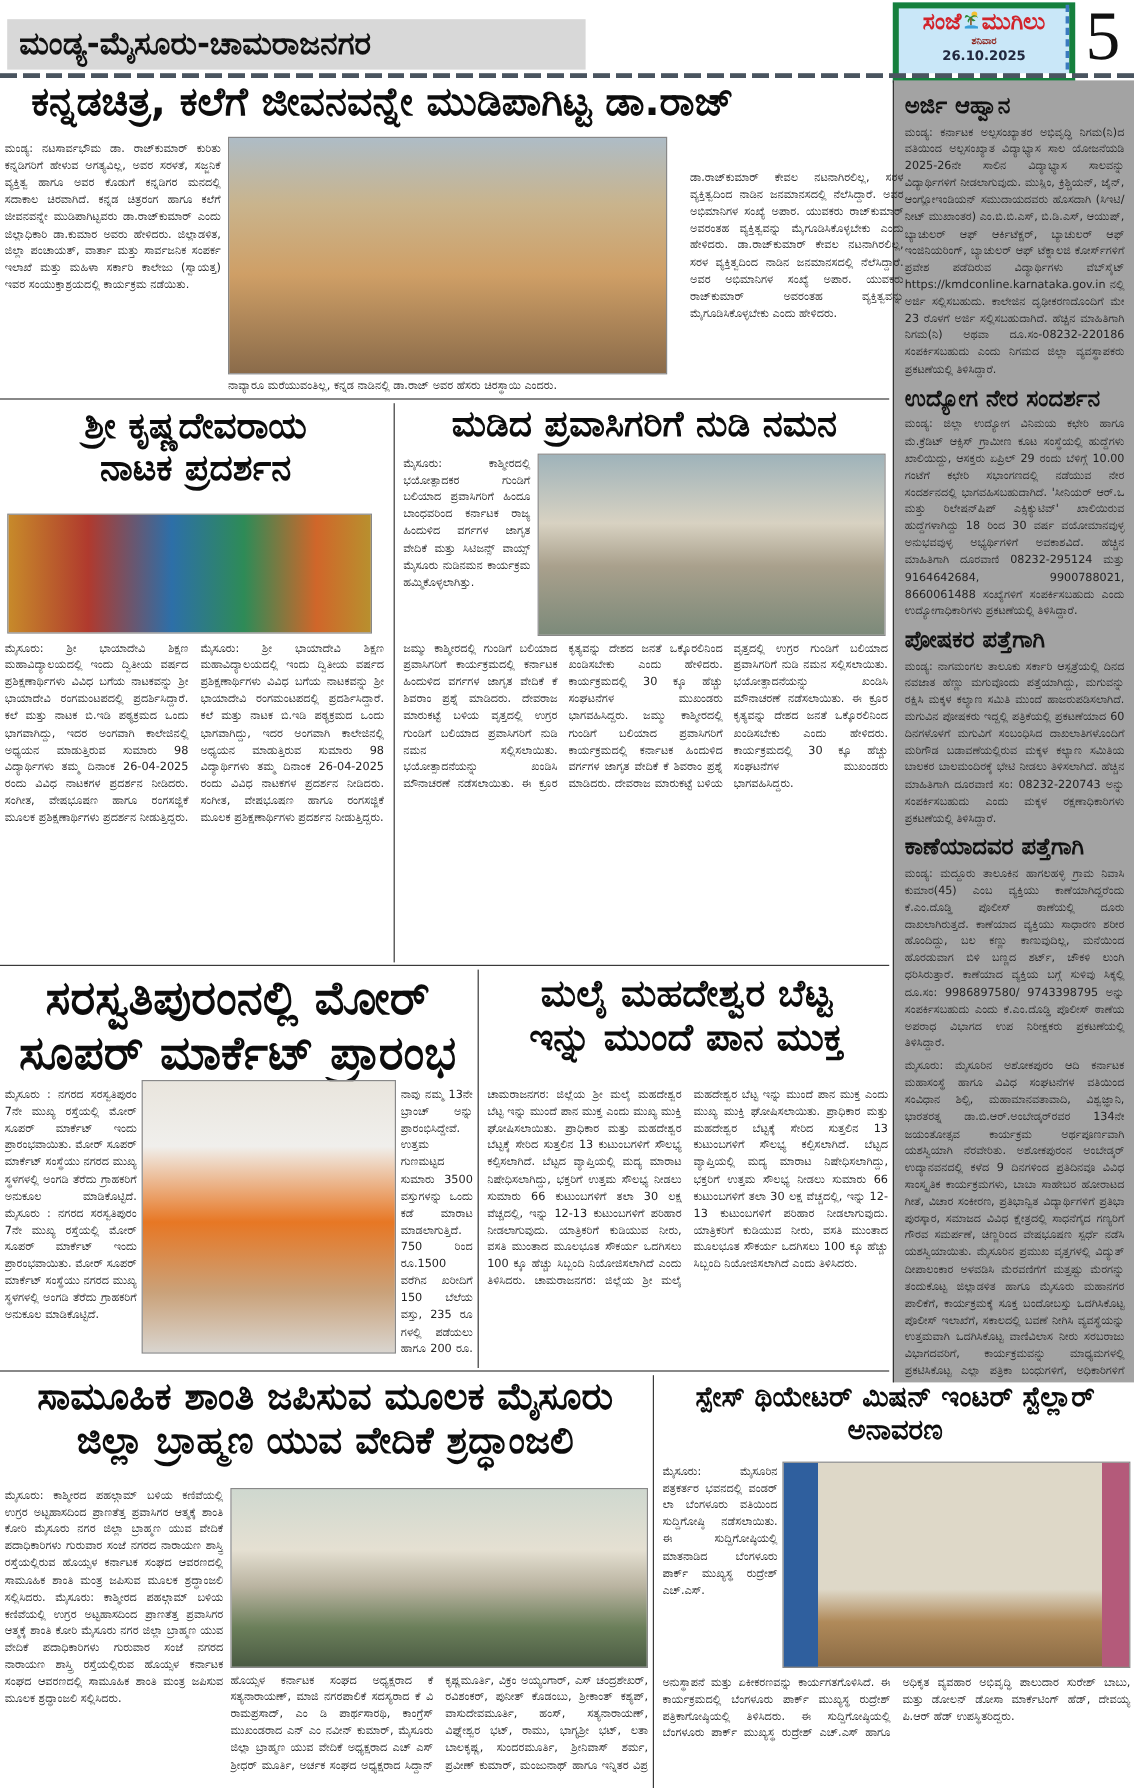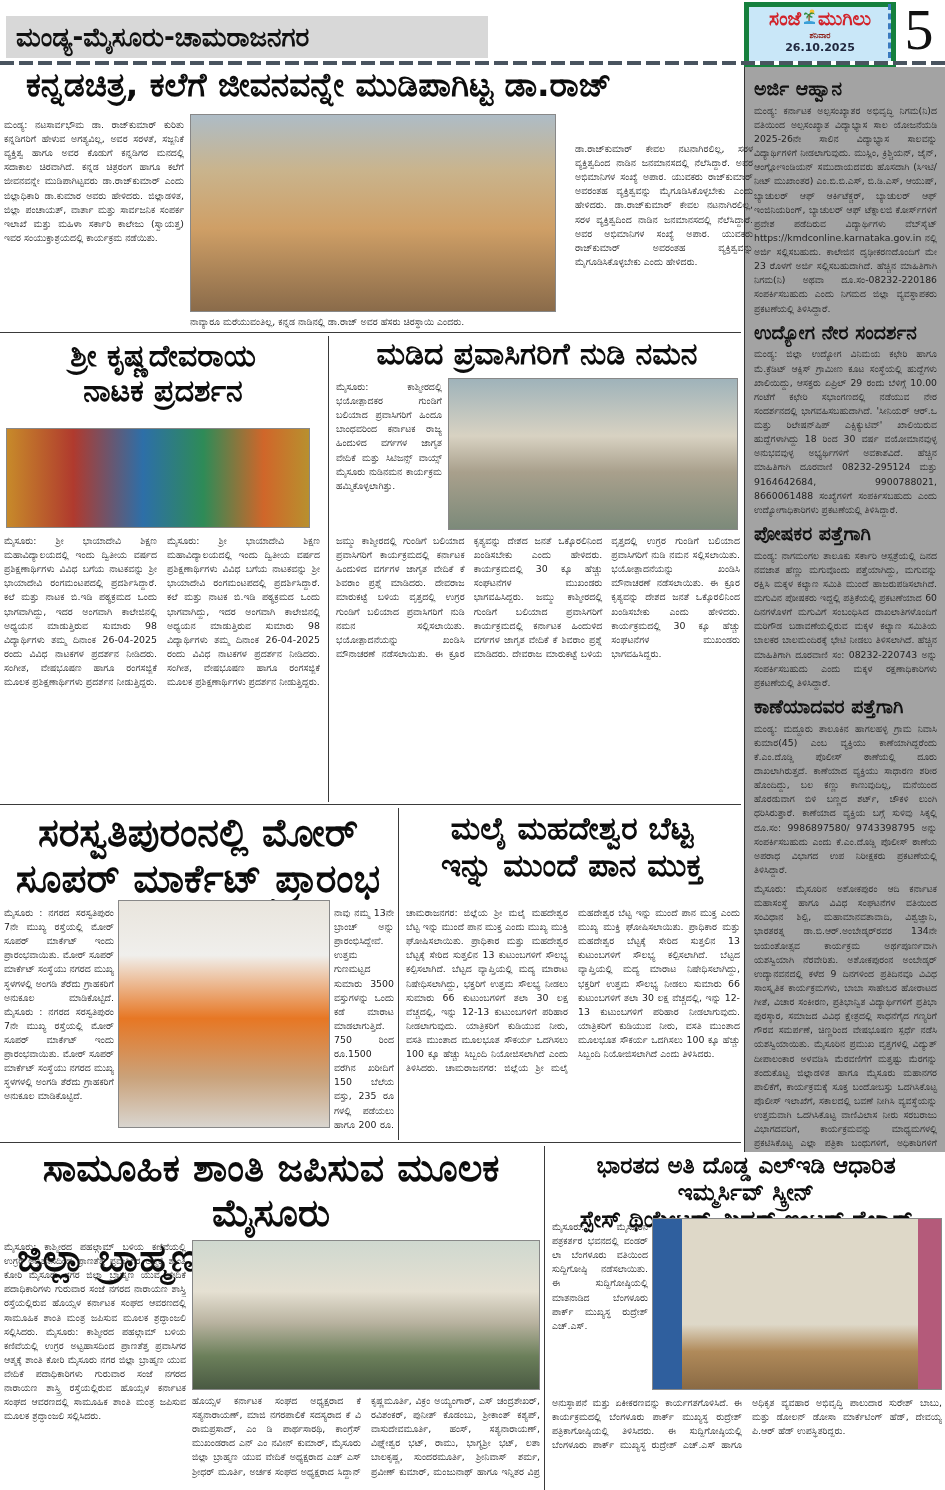--- a/index.html
+++ b/index.html
@@ -58,21 +58,21 @@
   .a4-head{left:2px;top:810px;width:392px;height:92px;font-size:39px;}
   .a4-left{left:4px;top:906px;width:110px;height:228px;}
   .a4-photo{left:118px;top:900px;width:212px;height:228px;
     background:linear-gradient(180deg,#e9e5dd 0%,#f0efec 24%,#e77724 52%,#caa27a 78%,#d9d5cf 100%);}
   .a4-right{left:334px;top:906px;width:60px;height:228px;}
   .v3{left:398px;top:808px;height:332px;}
   .a5-head{left:404px;top:810px;width:336px;height:92px;font-size:31px;}
   .a5-body{left:406px;top:906px;width:334px;height:228px;column-count:2;column-gap:10px;}
   .hr3{left:0;top:1142px;width:741px;}
   
-  .a6-head{left:2px;top:1146px;width:538px;height:88px;font-size:38px;}
+  .a6-head{left:2px;top:1146px;width:538px;height:88px;font-size:31px;}
   .a6-left{left:4px;top:1240px;width:182px;height:246px;}
   .a6-photo{left:192px;top:1240px;width:348px;height:150px;
     background:linear-gradient(180deg,#cfd8cf 0%,#e5e0d2 34%,#b9b3a0 55%,#6b7f5a 78%,#4a5a43 100%);}
   .a6-cols{left:192px;top:1394px;width:348px;height:92px;column-count:2;column-gap:10px;}
   .v4{left:544px;top:1146px;height:344px;}
   .a7-head{left:550px;top:1152px;width:392px;height:62px;font-size:23px;}
   .a7-leadcol{left:552px;top:1220px;width:96px;height:172px;}
   .a7-photo{left:652px;top:1218px;width:290px;height:172px;
     background:
       linear-gradient(90deg,#2f5f9e 0 10%,rgba(0,0,0,0) 10%),
@@ -173,18 +173,17 @@
   <div>ಸಾಮೂಹಿಕ ಶಾಂತಿ ಜಪಿಸುವ ಮೂಲಕ ಮೈಸೂರು</div>
   <div>ಜಿಲ್ಲಾ ಬ್ರಾಹ್ಮಣ ಯುವ ವೇದಿಕೆ ಶ್ರದ್ಧಾಂಜಲಿ</div>
 </div>
 <div class="abs body-txt a6-left">ಮೈಸೂರು: ಕಾಶ್ಮೀರದ ಪಹಲ್ಗಾಮ್ ಬಳಿಯ ಕಣಿವೆಯಲ್ಲಿ ಉಗ್ರರ ಅಟ್ಟಹಾಸದಿಂದ ಪ್ರಾಣತೆತ್ತ ಪ್ರವಾಸಿಗರ ಆತ್ಮಕ್ಕೆ ಶಾಂತಿ ಕೋರಿ ಮೈಸೂರು ನಗರ ಜಿಲ್ಲಾ ಬ್ರಾಹ್ಮಣ ಯುವ ವೇದಿಕೆ ಪದಾಧಿಕಾರಿಗಳು ಗುರುವಾರ ಸಂಜೆ ನಗರದ ನಾರಾಯಣ ಶಾಸ್ತ್ರಿ ರಸ್ತೆಯಲ್ಲಿರುವ ಹೊಯ್ಸಳ ಕರ್ನಾಟಕ ಸಂಘದ ಆವರಣದಲ್ಲಿ ಸಾಮೂಹಿಕ ಶಾಂತಿ ಮಂತ್ರ ಜಪಿಸುವ ಮೂಲಕ ಶ್ರದ್ಧಾಂಜಲಿ ಸಲ್ಲಿಸಿದರು. ಮೈಸೂರು: ಕಾಶ್ಮೀರದ ಪಹಲ್ಗಾಮ್ ಬಳಿಯ ಕಣಿವೆಯಲ್ಲಿ ಉಗ್ರರ ಅಟ್ಟಹಾಸದಿಂದ ಪ್ರಾಣತೆತ್ತ ಪ್ರವಾಸಿಗರ ಆತ್ಮಕ್ಕೆ ಶಾಂತಿ ಕೋರಿ ಮೈಸೂರು ನಗರ ಜಿಲ್ಲಾ ಬ್ರಾಹ್ಮಣ ಯುವ ವೇದಿಕೆ ಪದಾಧಿಕಾರಿಗಳು ಗುರುವಾರ ಸಂಜೆ ನಗರದ ನಾರಾಯಣ ಶಾಸ್ತ್ರಿ ರಸ್ತೆಯಲ್ಲಿರುವ ಹೊಯ್ಸಳ ಕರ್ನಾಟಕ ಸಂಘದ ಆವರಣದಲ್ಲಿ ಸಾಮೂಹಿಕ ಶಾಂತಿ ಮಂತ್ರ ಜಪಿಸುವ ಮೂಲಕ ಶ್ರದ್ಧಾಂಜಲಿ ಸಲ್ಲಿಸಿದರು.</div>
 <div class="abs photo a6-photo"></div>
 <div class="abs body-txt a6-cols">ಹೊಯ್ಸಳ ಕರ್ನಾಟಕ ಸಂಘದ ಅಧ್ಯಕ್ಷರಾದ ಕೆ ಸತ್ಯನಾರಾಯಣ್, ಮಾಜಿ ನಗರಪಾಲಿಕೆ ಸದಸ್ಯರಾದ ಕೆ ವಿ ರಾಮಪ್ರಸಾದ್, ಎಂ ಡಿ ಪಾರ್ಥಸಾರಥಿ, ಕಾಂಗ್ರೆಸ್ ಮುಖಂಡರಾದ ಎನ್ ಎಂ ನವೀನ್ ಕುಮಾರ್, ಮೈಸೂರು ಜಿಲ್ಲಾ ಬ್ರಾಹ್ಮಣ ಯುವ ವೇದಿಕೆ ಅಧ್ಯಕ್ಷರಾದ ಎಚ್ ಎಸ್ ಶ್ರೀಧರ್ ಮೂರ್ತಿ, ಅರ್ಚಕ ಸಂಘದ ಅಧ್ಯಕ್ಷರಾದ ಸಿದ್ದಾನ್ ಕೃಷ್ಣಮೂರ್ತಿ, ವಿಕ್ರಂ ಅಯ್ಯಂಗಾರ್, ಎಸ್ ಚಂದ್ರಶೇಖರ್, ರವಿಶಂಕರ್, ಪುನೀತ್ ಕೊಡಂಬು, ಶ್ರೀಕಾಂತ್ ಕಶ್ಯಪ್, ವಾಸುದೇವಮೂರ್ತಿ, ಹಂಸ್, ಸತ್ಯನಾರಾಯಣ್, ವಿಘ್ನೇಶ್ವರ ಭಟ್, ರಾಮು, ಭಾಗ್ಯಶ್ರೀ ಭಟ್, ಲತಾ ಬಾಲಕೃಷ್ಣ, ಸುಂದರಮೂರ್ತಿ, ಶ್ರೀನಿವಾಸ್ ಶರ್ಮ, ಪ್ರವೀಣ್ ಕುಮಾರ್, ಮಂಜುನಾಥ್ ಹಾಗೂ ಇನ್ನಿತರ ವಿಪ್ರ ಸಮುದಾಯದ ಸಂಘ ಸಂಸ್ಥೆಯ ಅಧ್ಯಕ್ಷರು ಹಾಗೂ ಪದಾಧಿಕಾರಿಗಳು ಹಾಜರಿದ್ದರು.</div>
 
 <div class="abs vline v4"></div>
 
 <div class="abs headline a7-head">
-  <div>ಭಾರತದ ಅತಿ ದೊಡ್ಡ ಎಲ್‌ಇಡಿ ಆಧಾರಿತ ಇಮ್ಮರ್ಸಿವ್ ಸ್ಕ್ರೀನ್</div>
   <div>ಸ್ಪೇಸ್ ಥಿಯೇಟರ್ ಮಿಷನ್ ಇಂಟರ್ ಸ್ಟೆಲ್ಲಾರ್ ಅನಾವರಣ</div>
 </div>
 <div class="abs body-txt a7-leadcol">ಮೈಸೂರು: ಮೈಸೂರಿನ ಪತ್ರಕರ್ತರ ಭವನದಲ್ಲಿ ವಂಡರ್ ಲಾ ಬೆಂಗಳೂರು ವತಿಯಿಂದ ಸುದ್ದಿಗೋಷ್ಠಿ ನಡೆಸಲಾಯಿತು. ಈ ಸುದ್ದಿಗೋಷ್ಠಿಯಲ್ಲಿ ಮಾತನಾಡಿದ ಬೆಂಗಳೂರು ಪಾರ್ಕ್ ಮುಖ್ಯಸ್ಥ ರುದ್ರೇಶ್ ಎಚ್.ಎಸ್.</div>
 <div class="abs photo a7-photo"></div>
 <div class="abs body-txt a7-cols">ಅನುಸ್ಥಾಪನೆ ಮತ್ತು ಏಕೀಕರಣವನ್ನು ಕಾರ್ಯಗತಗೊಳಿಸಿದೆ. ಈ ಕಾರ್ಯಕ್ರಮದಲ್ಲಿ ಬೆಂಗಳೂರು ಪಾರ್ಕ್ ಮುಖ್ಯಸ್ಥ ರುದ್ರೇಶ್ ಪತ್ರಿಕಾಗೋಷ್ಠಿಯಲ್ಲಿ ತಿಳಿಸಿದರು. ಈ ಸುದ್ದಿಗೋಷ್ಠಿಯಲ್ಲಿ ಬೆಂಗಳೂರು ಪಾರ್ಕ್ ಮುಖ್ಯಸ್ಥ ರುದ್ರೇಶ್ ಎಚ್.ಎಸ್ ಹಾಗೂ ಅಧಿಕೃತ ವ್ಯವಹಾರ ಅಭಿವೃದ್ಧಿ ಪಾಲುದಾರ ಸುರೇಶ್ ಬಾಬು, ಮತ್ತು ಡೋಲನ್ ಡೋಸಾ ಮಾರ್ಕೆಟಿಂಗ್ ಹೆಡ್, ದೇವಯ್ಯ ಪಿ.ಆರ್ ಹೆಡ್ ಉಪಸ್ಥಿತರಿದ್ದರು.</div>
 
 </body></html>

